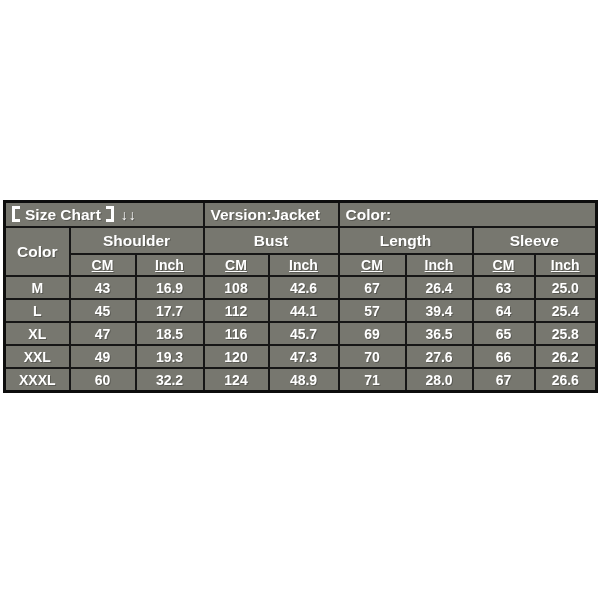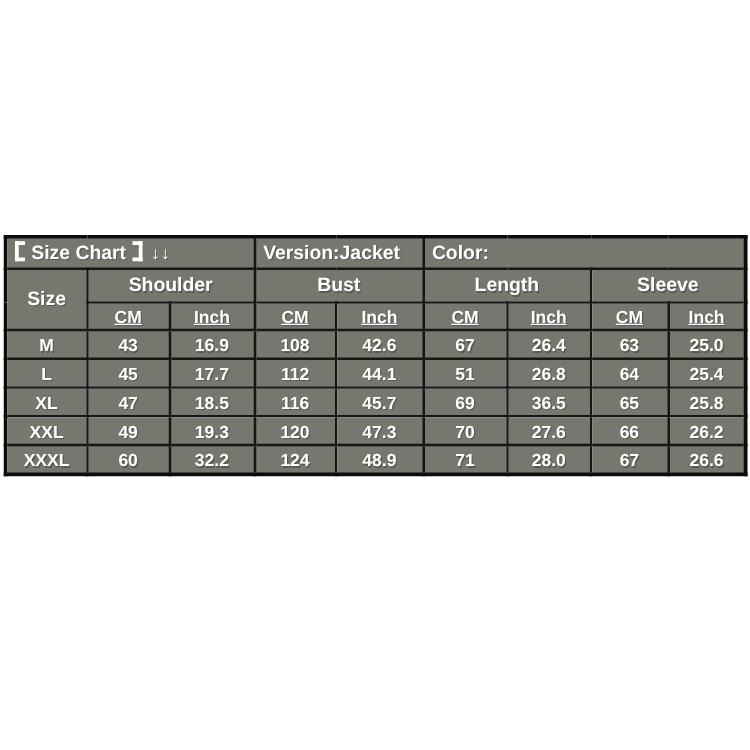--- a/index.html
+++ b/index.html
@@ -5,21 +5,21 @@
   :root{
     --cell-background:#77776f;
     --grid-border:#161616;
     --text:#ffffff;
     --page-background:#ffffff;
   }
   html,body{margin:0;padding:0;}
   body{background:var(--page-background);font-family:"Liberation Sans",sans-serif;}
   .stage{position:relative;width:600px;height:600px;background:var(--page-background);overflow:hidden;}
   table.size-chart{
-    position:absolute;left:3px;top:188px;width:592px;
+    position:absolute;left:3px;top:200px;width:592px;
     border-collapse:collapse;table-layout:fixed;
     border:3px solid #0d0d0d;
   }
   table.size-chart td{
     background:var(--cell-background);
     border:2px solid var(--grid-border);
     color:var(--text);
     font-weight:bold;
     text-align:center;
     vertical-align:middle;
@@ -61,21 +61,21 @@
     </colgroup>
     <tbody>
         <tr class="title-row">
       <td colspan="3">
         <span class="bracket bracket-left"></span><span>Size Chart</span><span class="bracket bracket-right"></span><span class="arrows">↓↓</span>
       </td>
       <td colspan="2">Version:Jacket</td>
       <td colspan="4">Color:</td>
     </tr>
     <tr class="section-row">
-      <td rowspan="2" class="size-head">Size</td>
+      <td rowspan="2" class="size-head">Color</td>
       <td colspan="2">Shoulder</td>
       <td colspan="2">Bust</td>
       <td colspan="2">Length</td>
       <td colspan="2">Sleeve</td>
     </tr>
     <tr class="unit-row">
       <td>CM</td>
       <td>Inch</td>
       <td>CM</td>
       <td>Inch</td>
@@ -94,22 +94,22 @@
       <td>26.4</td>
       <td>63</td>
       <td>25.0</td>
     </tr>
     <tr class="data-row">
       <td>L</td>
       <td>45</td>
       <td>17.7</td>
       <td>112</td>
       <td>44.1</td>
-      <td>51</td>
-      <td>26.8</td>
+      <td>57</td>
+      <td>39.4</td>
       <td>64</td>
       <td>25.4</td>
     </tr>
     <tr class="data-row">
       <td>XL</td>
       <td>47</td>
       <td>18.5</td>
       <td>116</td>
       <td>45.7</td>
       <td>69</td>

